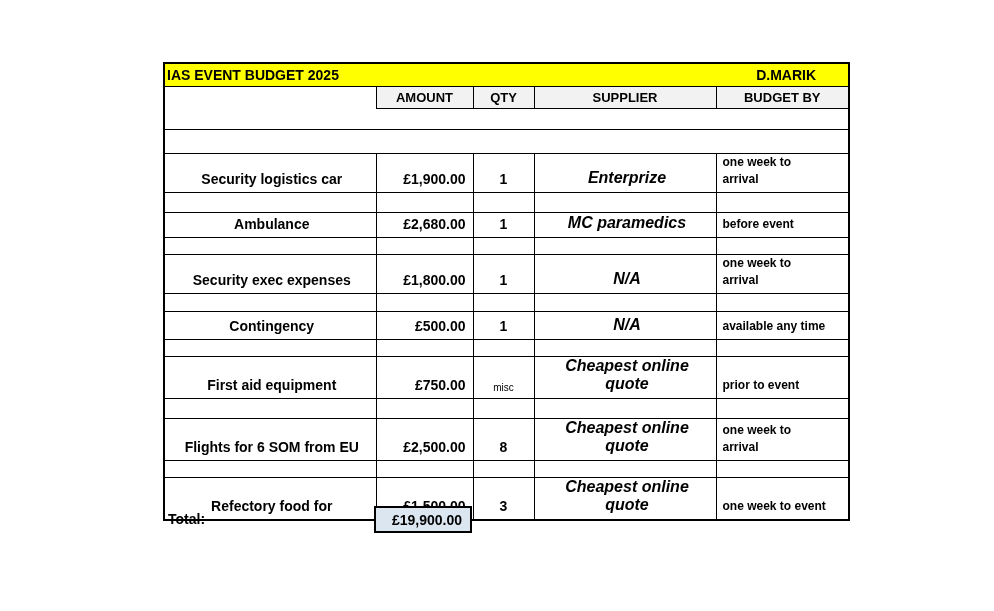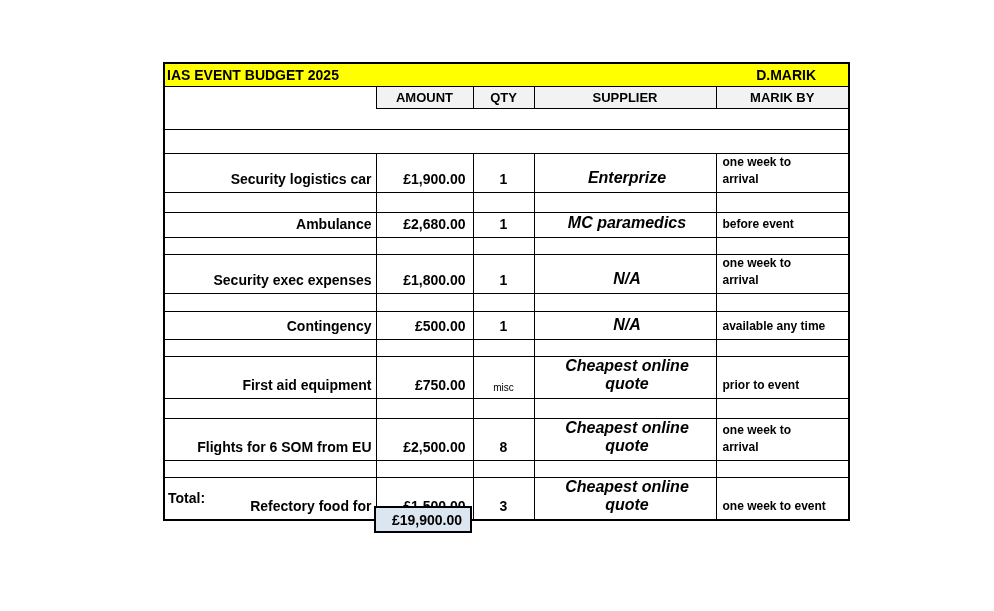--- a/index.html
+++ b/index.html
@@ -46,33 +46,33 @@
   }
 
   
   tr.blank-a td, tr.blank-b td {
     border: none; border-bottom: 1.5px solid #000; background: #fff;
   }
   tr.blank-a { height: 21px; }
   tr.blank-b { height: 24px; }
 
   
-  td.item   { font-size: 14px; font-weight: bold; text-align: right;  vertical-align: bottom; padding: 0 4px 5px 7px; }
+  td.item   { font-size: 14px; font-weight: bold; text-align: center;  vertical-align: bottom; padding: 0 4px 5px 7px; }
   td.amount { font-size: 14px; font-weight: bold; text-align: right; vertical-align: bottom; padding: 0 7px 5px 2px; }
   td.qty    { font-size: 14px; font-weight: bold; text-align: center; vertical-align: bottom; padding: 0 2px 5px 2px; }
   td.qty.regular { font-weight: normal; font-size: 10px; }
   td.supplier { font-size: 16px; font-weight: bold; text-align: center; vertical-align: bottom; padding: 0 3px 5px 7px; font-style: italic; }
   td.needed   { font-size: 12px; font-weight: bold; text-align: left; vertical-align: bottom; padding: 0 2px 4px 6px;
                 white-space: pre-line; line-height: 17px; }
 
   tr.sp td { background: #fff; }
 
   
   .total-label {
-    position: absolute; left: 168px; top: 490px;
+    position: absolute; left: 168px; top: 511px;
     font-size: 14px; font-weight: bold; color: #000;
   }
   .total-box {
     position: absolute; left: 374px; top: 506px;
     width: 98px; height: 27px;
     background: #dce6f1;
     border: 2px solid #000;
     display: flex; align-items: center; justify-content: flex-end;
     padding-right: 8px;
     font-size: 14px; font-weight: bold; color: #000;
@@ -99,21 +99,21 @@
           <span>D.MARIK</span>
         </div>
       </td>
     </tr>
 
     <tr class="header-row">
       <td class="corner"></td>
       <td class="colhead">AMOUNT</td>
       <td class="colhead">QTY</td>
       <td class="colhead">SUPPLIER</td>
-      <td class="colhead">MARIK BY</td>
+      <td class="colhead">BUDGET BY</td>
     </tr>
 
     <tr class="blank-a">
           <td colspan="5"></td>
         </tr>
     <tr class="blank-b">
           <td colspan="5"></td>
         </tr>
 
     <tr style="height:38px">

